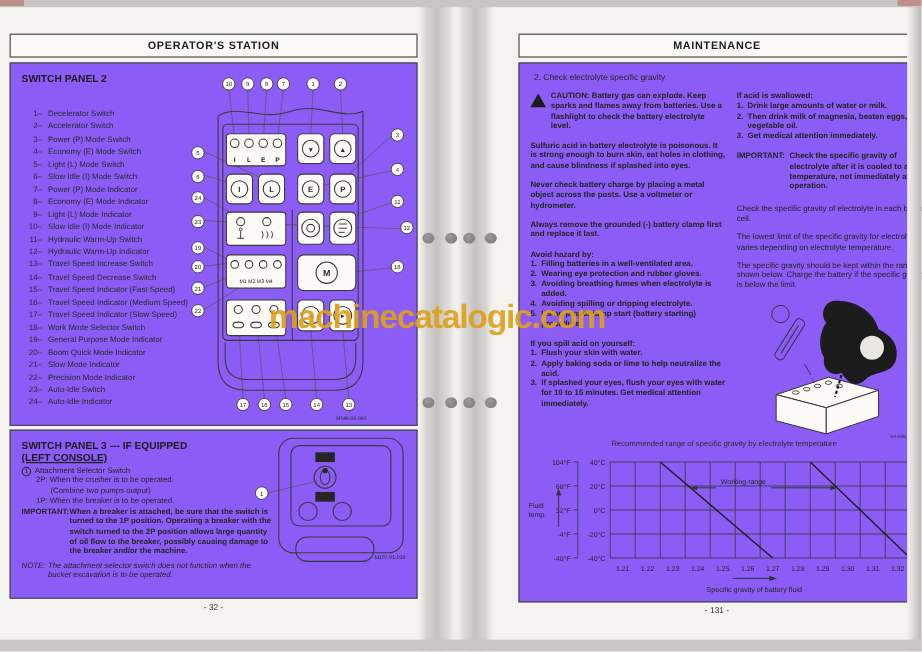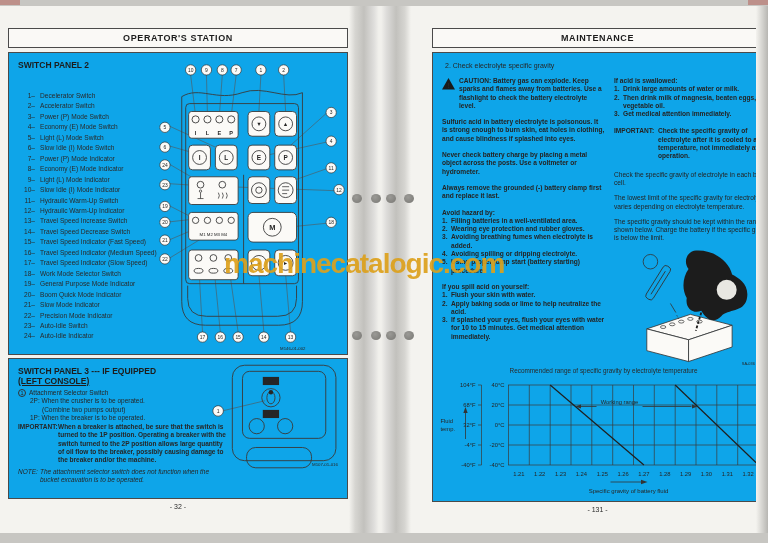--- a/index.html
+++ b/index.html
@@ -17,21 +17,21 @@
   .spine-dot { position:absolute; width:10px; height:9px; border-radius:50%;
     background:radial-gradient(circle at 40% 35%, #9b9a96, #787773); }
 
   .page { position:absolute; top:28px; z-index:2; }
   .page-left { left:8px; width:340px; }
   .page-right { left:420px; width:343px;padding-left:12px; }
 
   .hdr { height:20px; border:1px solid #4a4a4a; display:flex; align-items:center; justify-content:center;
     font-size:9px; font-weight:bold; letter-spacing:.6px; color:#1c1c1c; background:#faf9f6; }
 
-  .box { border:1px solid #4a4a4a; background:#0ea5e9; position:relative; }
+  .box { border:1px solid #4a4a4a; background:#8b5cf6; position:relative; }
   .p2box { margin-top:4px; height:303px; }
   .p3box { margin-top:3px; height:141px;padding-left:43px; }
   .rbox  { margin-top:4px; height:450px; }
 
   .sec-title { position:absolute; left:9px; top:7px; font-size:8.5px; font-weight:bold; color:#1c1c1c; }
   .sec-title .t2 { display:block;text-decoration:underline; }
 
   .swlist { position:absolute; left:10px; top:38px; width:150px; }
   .sw-item { display:flex; font-size:6.6px; line-height:10.45px; color:#2a2a2a; }
   .sw-num { width:16px; text-align:right; flex:none; }

